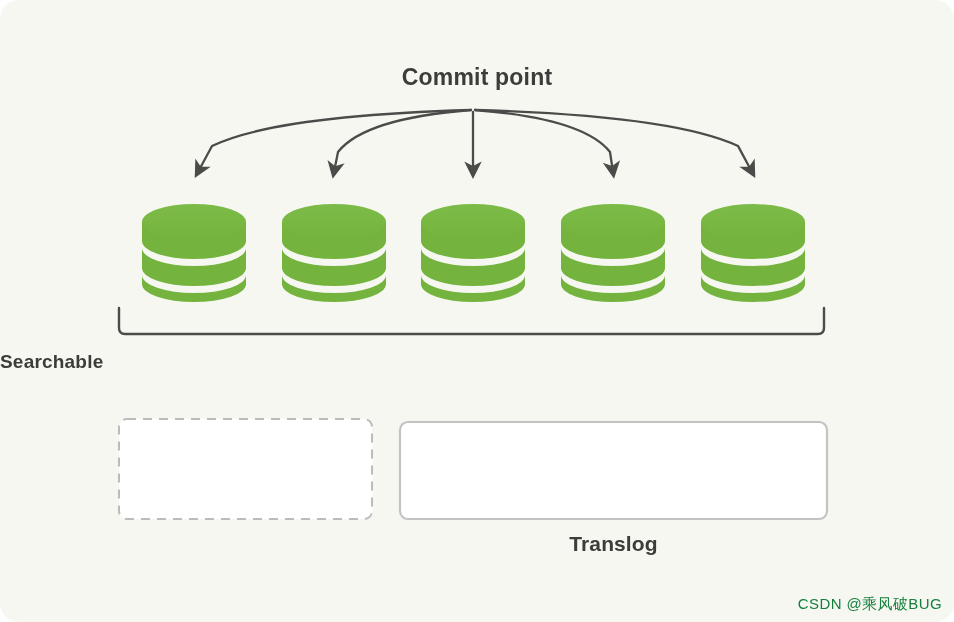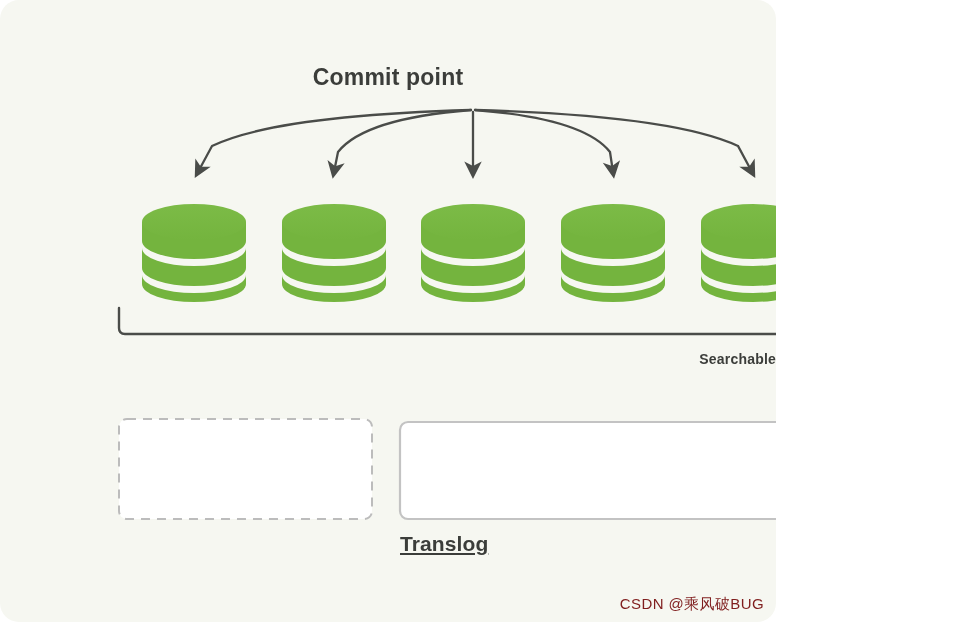--- a/index.html
+++ b/index.html
@@ -2,21 +2,21 @@
 <html><head>
 <meta charset="utf-8">
 <style>
   html, body {
     margin: 0;
     padding: 0;
     background: #ffffff;
   }
   #canvas {
     position: relative;
-    width: 776px;
+    width: 954px;
     height: 622px;
     background: #f6f7f1;
     overflow: hidden;
     font-family: "Liberation Sans", sans-serif;
     border-radius: 19px;
   }
   .diagram-svg {
     position: absolute;
     left: 0;
     top: 0;
@@ -34,49 +34,48 @@
     top: 64px;
     text-align: center;
     font-size: 23px;
     font-weight: bold;
     letter-spacing: 0.2px;
   }
   #searchable-label {
     left: 0;
     right: 0;
     top: 351px;
-    text-align: right;
-    font-size: 14px;
+    text-align: left;
+    font-size: 19px;
     font-weight: bold;
     letter-spacing: 0.2px;
   }
   #in-memory-buffer-label {
     left: 119px;
     width: 253px;
     top: 532px;
     text-align: center;
     font-size: 21px;
     font-weight: bold;
     letter-spacing: 0.1px;
   }
   #translog-label {
     left: 400px;
     width: 427px;
     top: 532px;
-    text-align: left;
+    text-align: center;
     font-size: 21px;
     font-weight: bold;
     letter-spacing: 0.1px;
-    text-decoration: underline;
   }
   #watermark {
     right: 12px;
     bottom: 8px;
     font-size: 15px;
-    color: #7f1d1d;
+    color: #15803d;
     letter-spacing: 0.4px;
   }
 </style>
 </head>
 <body>
 
 <div id="canvas">
 
   <svg class="diagram-svg" viewBox="0 0 954 622">
     <defs>

